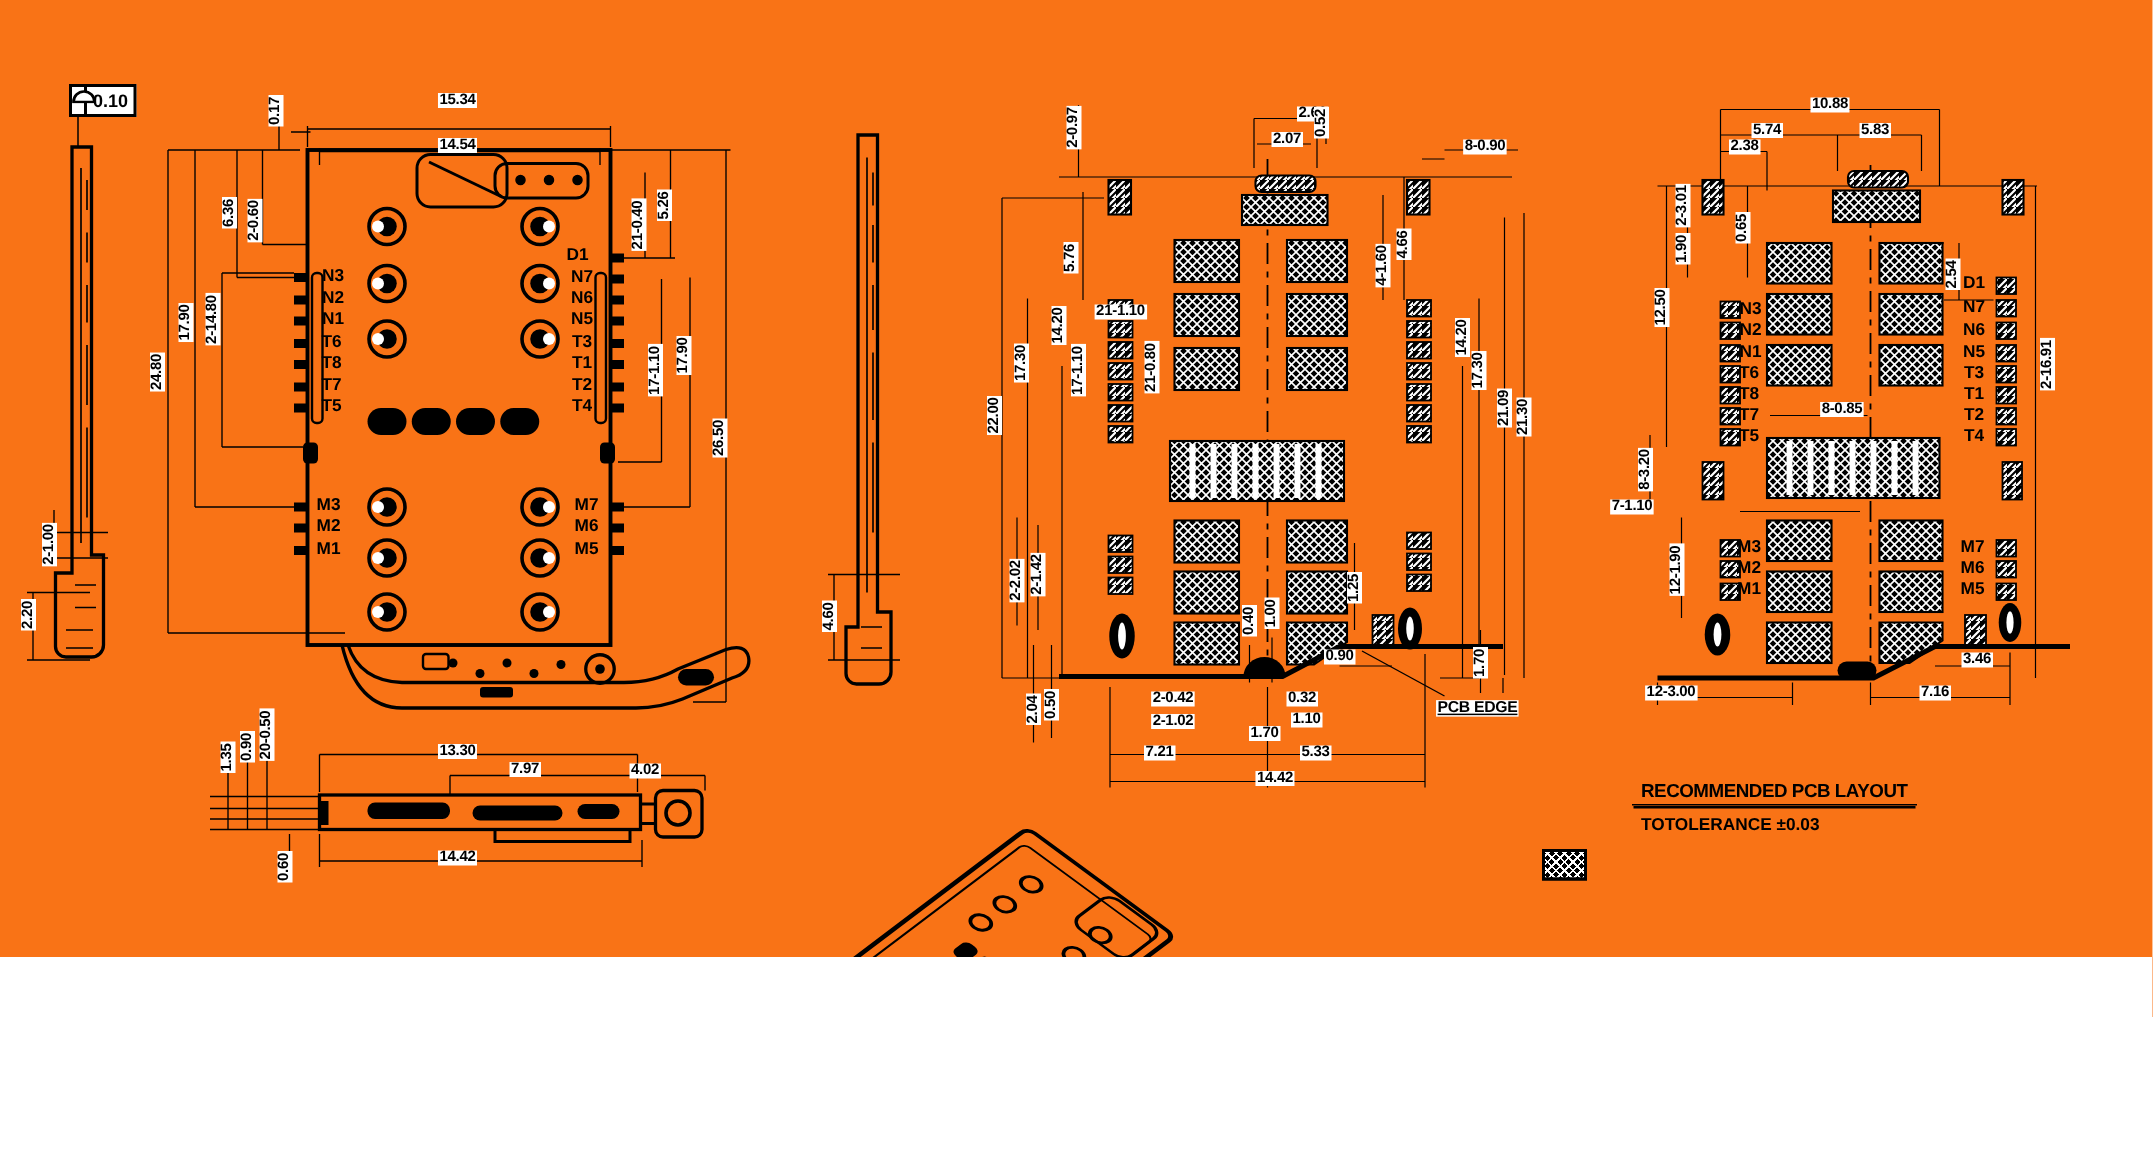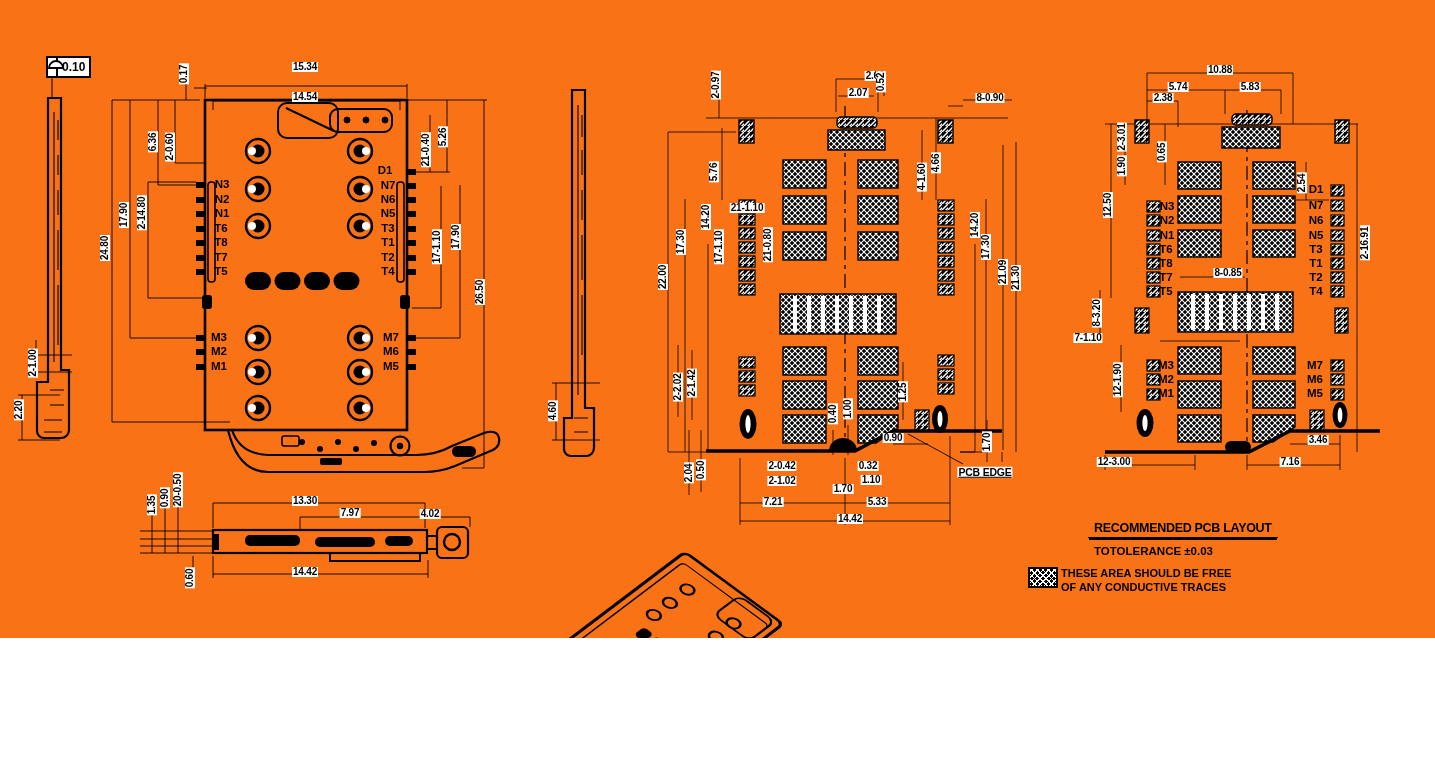--- a/index.html
+++ b/index.html
@@ -493,20 +493,16 @@
       <span class="ann pin" style="left: 1315px; top: 366px;">M7</span>
       <span class="ann pin" style="left: 1315px; top: 380px;">M6</span>
       <span class="ann pin" style="left: 1315px; top: 394px;">M5</span>
     </div>
 
   <div class="legend">
     <div class="legend-title">RECOMMENDED PCB LAYOUT</div>
     <div class="legend-tol">TOTOLERANCE ±0.03</div>
     <div class="legend-row">
       <span class="swatch sw-cross"></span>
-      <div class="legend-txt">
-        <div>THESE AREA SHOULD BE FREE</div>
-        <div>OF ANY CONDUCTIVE TRACES</div>
-      </div>
     </div>
   </div>
 
 </div>
 
 </body></html>

